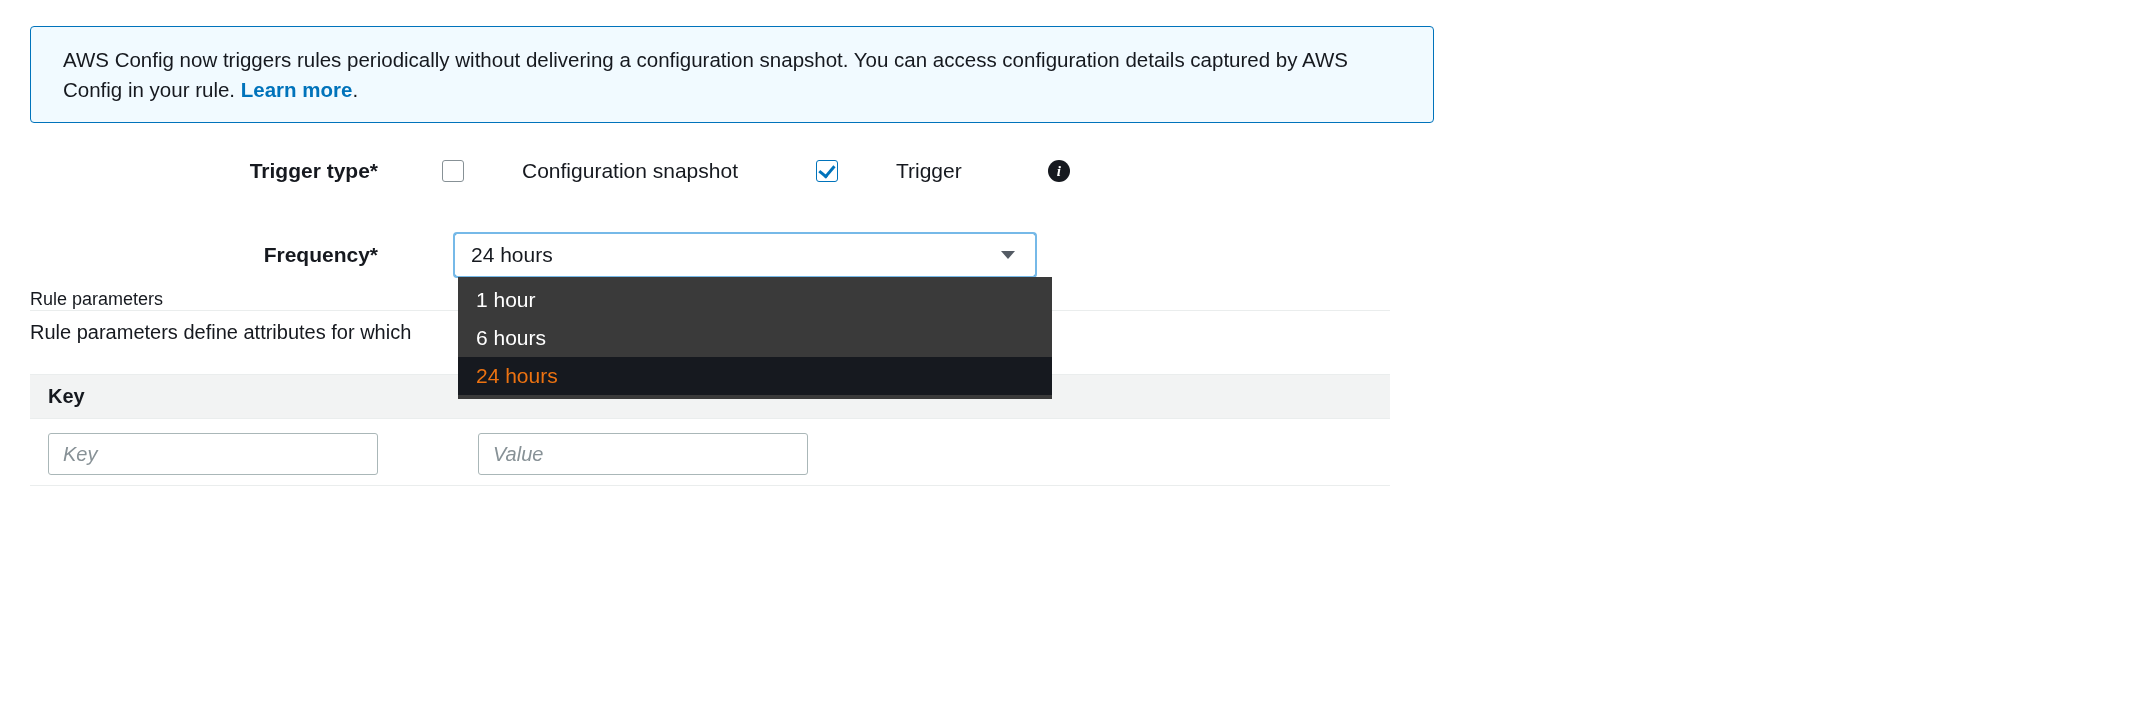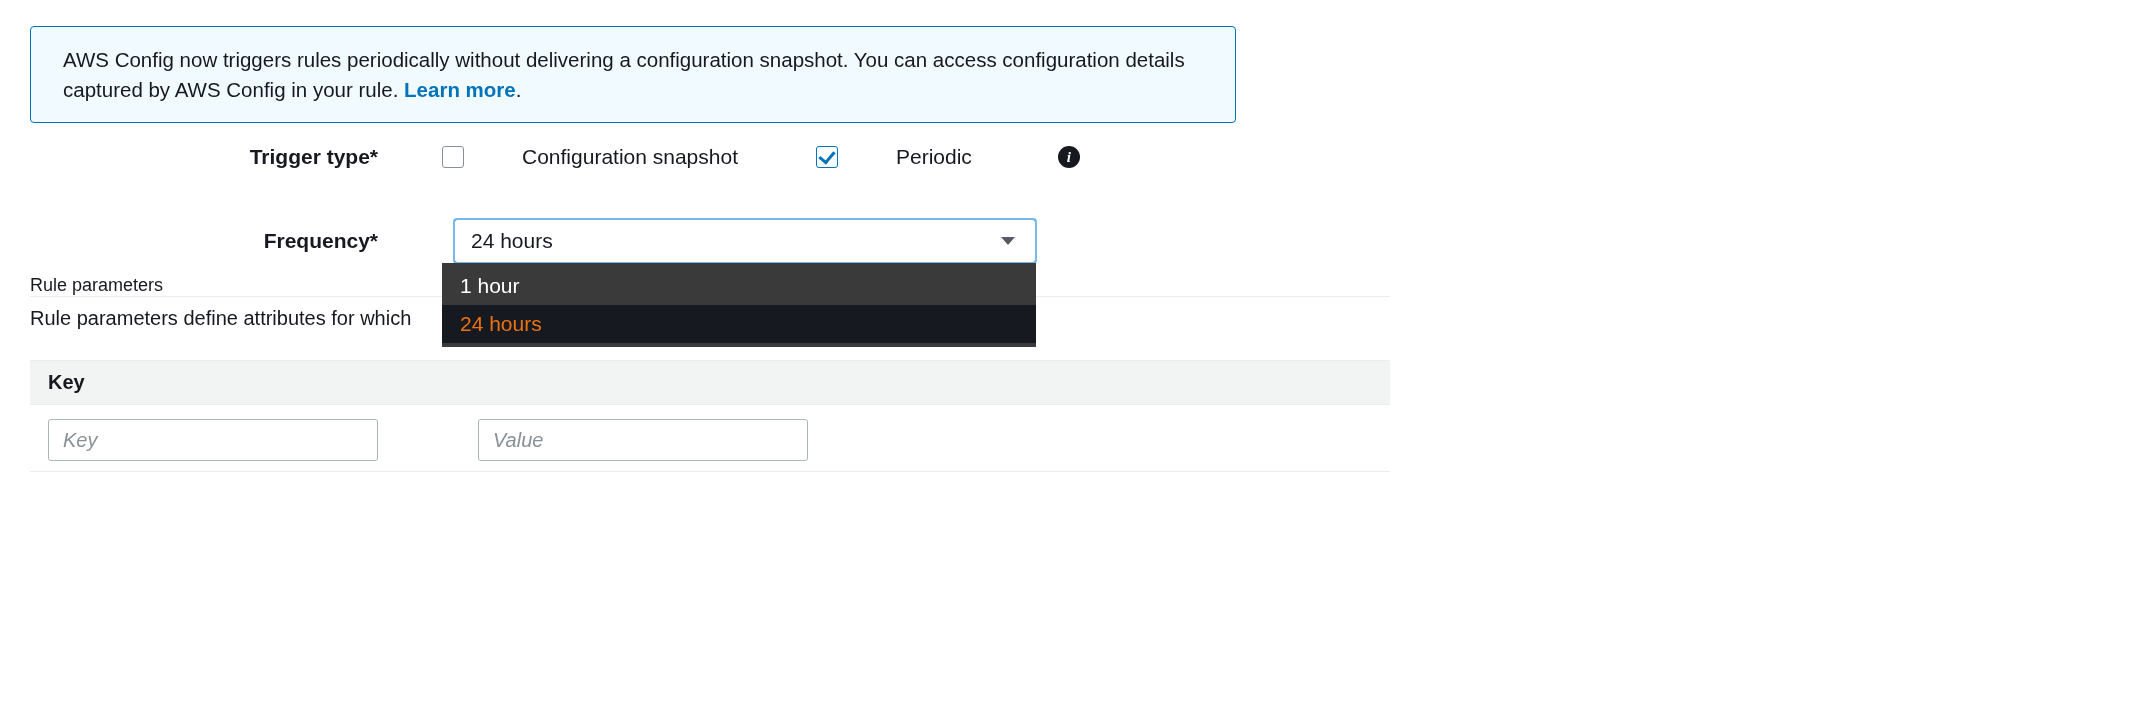--- a/index.html
+++ b/index.html
@@ -8,24 +8,24 @@
     font-size: 20px;
     color: #16191f;
     padding: 26px 30px 40px 30px;
     width: 2140px;
   }
   .info-banner {
     background: #f1faff;
     border: 1px solid #0073bb;
     border-radius: 4px;
     padding: 18px 32px;
-    margin-bottom: 22px;
+    margin-bottom: 36px;
     line-height: 1.45;
     font-size: 20.5px;
-    width: 1206px;
+    width: 1404px;
   }
   .info-banner a {
     color: #0073bb;
     text-decoration: none;
     font-weight: 700;
   }
   .form-row {
     display: flex;
     align-items: center;
     margin-bottom: 50px;
@@ -98,21 +98,21 @@
   }
   .caret {
     width: 0; height: 0;
     border-left: 7px solid transparent;
     border-right: 7px solid transparent;
     border-top: 8px solid #545b64;
     margin-right: 4px;
   }
   .dropdown {
     position: absolute;
-    top: 44px; left: 0; width: 100%;
+    top: 44px; left: 16px; width: 100%;
     background: #3a3a3a;
     z-index: 10;
     padding: 4px 0;
   }
   .dropdown .opt {
     padding: 7px 18px;
     color: #fff;
     font-size: 21px;
   }
   .dropdown .opt.selected {
@@ -170,33 +170,34 @@
 <div class="info-banner">
   <span>AWS Config now triggers rules periodically without delivering a configuration snapshot. You can access configuration details captured by AWS Config in your rule. </span>
   <a href="#">Learn more</a><span>.</span>
 </div>
 
 <div class="form-row">
   <div class="label-col">Trigger type*</div>
   <span class="checkbox"></span>
   <span class="cb-label">Configuration snapshot</span>
   <span class="checkbox checked"></span>
-  <span class="cb-label">Periodic</span>
+  <span class="cb-label">Trigger</span>
   <span class="info-icon">i</span>
 </div>
 
 <div class="form-row" style="margin-bottom:12px;">
   <div class="label-col">Frequency*</div>
   <div class="select-wrap">
     <div class="select">
       <span>24 hours</span>
       <span class="caret"></span>
     </div>
     <div class="dropdown">
       <div class="opt">1 hour</div>
+      <div class="opt">6 hours</div>
       <div class="opt selected">24 hours</div>
     </div>
   </div>
 </div>
 
 <div class="section-wrap">
   <div class="section-title">Rule parameters</div>
   <div class="section-desc">Rule parameters define attributes for which</div>
   <div class="param-header">
     <span>Key</span>

